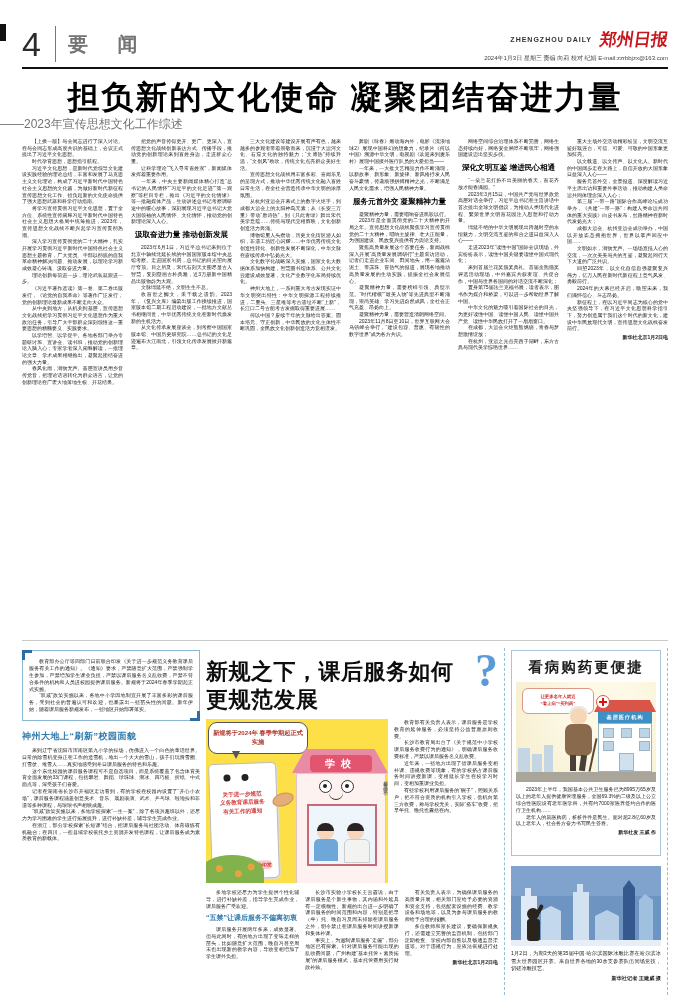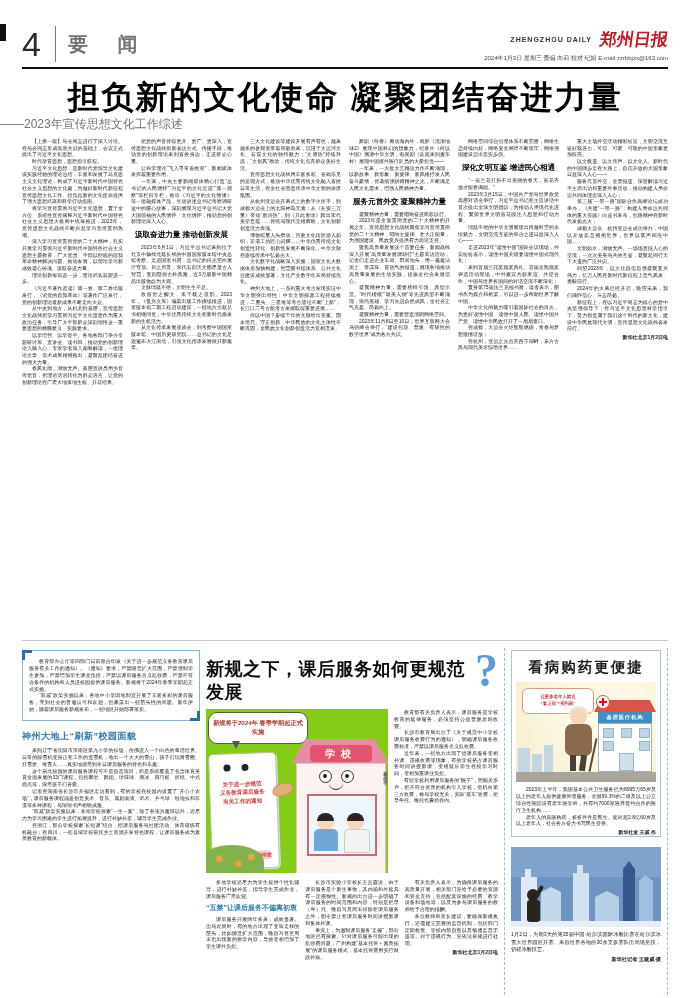--- a/index.html
+++ b/index.html
@@ -38,25 +38,25 @@
   .corner{position:absolute;background:#2e6da4;}
   .c-tl{left:-1px;top:-1px;width:10px;height:3px;}
   .c-tl2{left:-1px;top:-1px;width:3px;height:10px;}
   .c-br{right:-1px;bottom:-1px;width:10px;height:3px;}
   .c-br2{right:-1px;bottom:-1px;width:3px;height:10px;}
   .left-heading{color:#2f7bad;font-weight:bold;font-size:9px;margin:9px 0 4px;letter-spacing:0.5px;}
   .bl-text{font-size:5px;line-height:1.36;text-align:justify;}
   
   .mid{position:absolute;left:206px;top:648px;width:292px;height:347px;overflow:hidden;}
   .mid-title-row{display:flex;align-items:flex-start;}
-  .mid-title{font-size:18px;font-weight:900;color:#0d0d0d;letter-spacing:0.5px;line-height:1.25;padding-top:10px;}
+  .mid-title{font-size:22px;font-weight:900;color:#0d0d0d;letter-spacing:0.5px;line-height:1.25;padding-top:10px;}
   .qmark{font-size:46px;font-weight:900;color:#5b9bd5;line-height:1;margin-left:4px;
          font-family:"Liberation Serif", serif;}
   .mid-row{display:flex;gap:6px;margin-top:6px;}
-  .cartoon{position:relative;width:182px;height:164px;background:#84cc16;flex:none;overflow:hidden;}
+  .cartoon{position:relative;width:182px;height:164px;background:#fde047;flex:none;overflow:hidden;}
   .bubble{position:absolute;left:2px;top:3px;width:94px;height:28px;border:1.5px solid #555;
           border-radius:9px;background:#fff;color:#b03a30;font-weight:bold;font-size:6.2px;
           text-align:center;display:flex;align-items:center;justify-content:center;padding:1px 2px;}
   .bubble-tail{position:absolute;left:26px;top:32px;width:0;height:0;
           border-left:4px solid transparent;border-right:4px solid transparent;border-top:8px solid #555;}
   .doc{position:absolute;left:4px;top:44px;width:66px;height:114px;background:#fff;
        border:1px solid #bcbcbc;border-radius:5px;transform:rotate(-2deg);
        box-shadow:1px 1px 0 #ddd;}
   .doc-eye{position:absolute;top:10px;width:7px;height:7px;background:#222;border-radius:50%;}
   .doc-eye.l{left:14px;} .doc-eye.r{left:32px;}
@@ -94,21 +94,21 @@
                    radial-gradient(circle at 80% 35%, #e8a33d 0 3px, transparent 4px),#82b24c;}
   .v-credit{position:absolute;right:0;top:58px;writing-mode:vertical-rl;font-size:4.6px;color:#555;
         letter-spacing:1px;}
   .mid-side{flex:1;font-size:5px;line-height:1.36;text-align:justify;overflow:hidden;}
   .mid-bottom{display:flex;gap:6px;margin-top:6px;height:128px;}
   .mcol{flex:1;font-size:5px;line-height:1.36;text-align:justify;overflow:hidden;}
   .blue-subhead{color:#2f7bad;font-weight:bold;font-size:7px;margin:4px 0 3px;}
   
   .rt{position:absolute;left:504px;top:648px;width:164px;height:347px;box-sizing:border-box;
       border-left:1px dashed #93bed8;border-right:1px dashed #93bed8;padding:2px 6px 0 6px;overflow:hidden;}
-  .health-box{border:1px solid #a8c6d8;padding:5px 4px 1px;background:#fff;}
+  .health-box{border:1px solid #a8c6d8;padding:5px 4px 20px;background:#fff;}
   .health-title{font-size:14.5px;font-weight:900;text-align:center;letter-spacing:2px;margin:2px 0 5px;}
   .hcartoon{position:relative;width:100%;height:100px;overflow:hidden;
       background:radial-gradient(circle at 62% 30%, #fdf9e6 0 30%, #f5ecca 100%);}
   .hbubble{position:absolute;left:6px;top:6px;width:70px;height:24px;background:#fff;
       border:1px solid #d98;border-radius:6px;color:#c33;font-weight:bold;font-size:4.4px;
       text-align:center;display:flex;flex-direction:column;justify-content:center;line-height:1.5;}
   .hroad{position:absolute;left:0;bottom:0;width:100%;height:10px;background:#aaa59a;}
   .hcity{position:absolute;bottom:10px;background:#c4d5e3;}
   .hc1{left:2px;width:12px;height:24px;} .hc2{left:16px;width:10px;height:18px;} .hc3{left:28px;width:9px;height:27px;}
   .clinic{position:absolute;right:4px;top:18px;width:54px;height:72px;}

